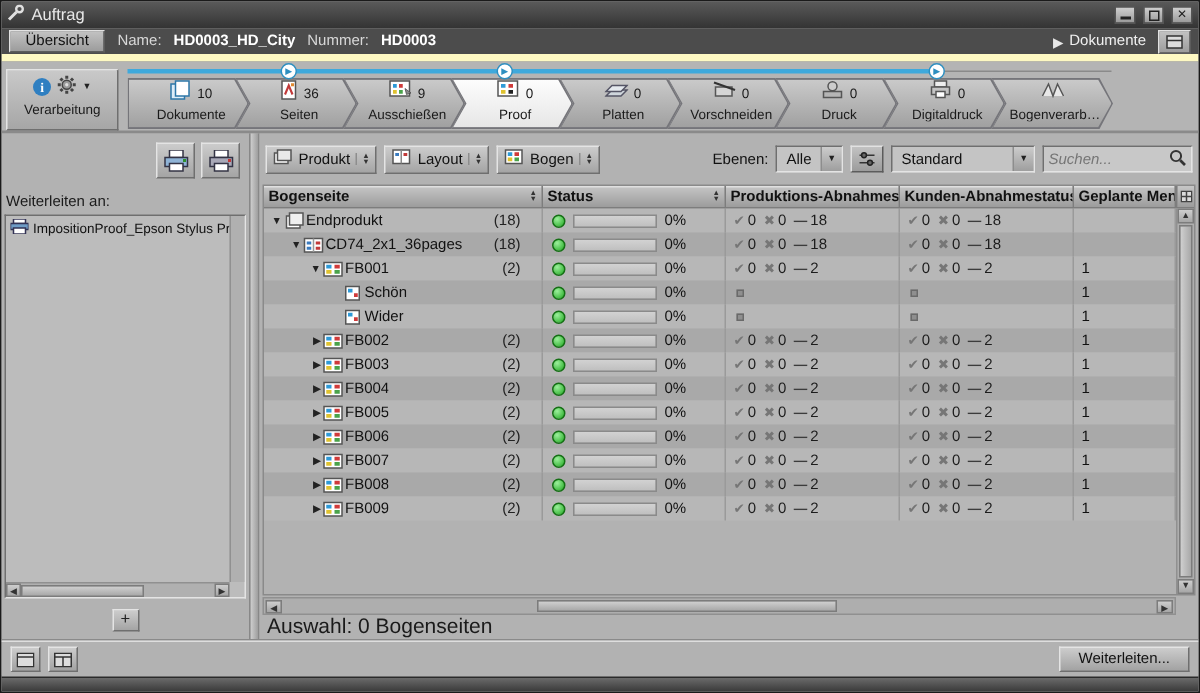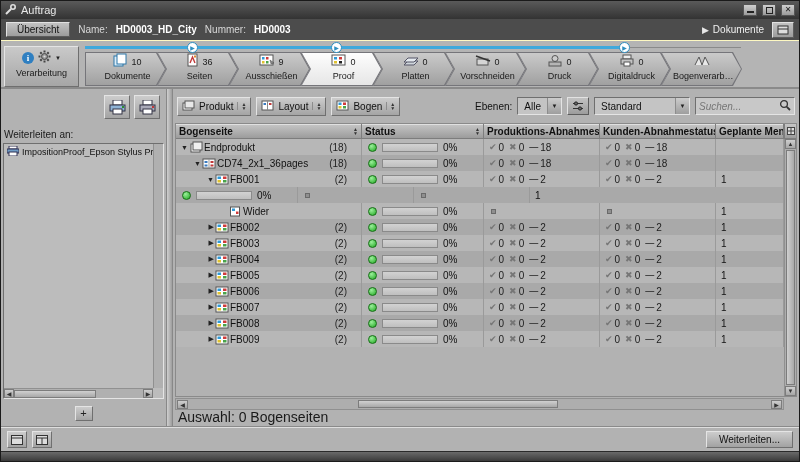--- a/index.html
+++ b/index.html
@@ -13,21 +13,21 @@
     padding:0 4px; font-size:11px; gap:5px; }
   .titlebar .tspace { flex:1; }
   .winbtn { width:14px; height:12px; background:linear-gradient(#cfcfcf,#9a9a9a);
     border:1px solid #555; display:flex; align-items:center; justify-content:center;
     font-size:8px; color:#222; line-height:1; }
   .winbtn .min-glyph { width:7px; border-bottom:2px solid #222; height:5px; }
   .winbtn .max-glyph { width:7px; height:7px; border:1px solid #222; }
 
   
   .headerbar { position:absolute; top:18px; left:0; right:0; height:22px; background:#4c4c4c;
-    border-bottom:1px solid #fef9c3; display:flex; align-items:center; gap:8px; padding:0 5px;
+    border-bottom:5px solid #fef9c3; display:flex; align-items:center; gap:8px; padding:0 5px;
     color:#e8e8e8; font-size:10px; }
   .btn3d { background:linear-gradient(#c2c2c2,#9c9c9c); border:1px solid;
     border-color:#e2e2e2 #5c5c5c #5c5c5c #e2e2e2; color:#111; font-size:10px;
     padding:1px 10px; cursor:default; font-family:"Liberation Sans",sans-serif; }
   .hlabel { color:#d8d8d8; }
   .hvalue { color:#fff; font-weight:bold; }
   .hspace { flex:1; }
   .idle { display:flex; align-items:center; gap:4px; color:#f0f0f0; }
   .idle .play { color:#e8e8e8; font-size:9px; }
   .smallbtn { width:22px; height:16px; background:linear-gradient(#c2c2c2,#9c9c9c);
@@ -650,20 +650,32 @@
               <span class="ap-n">0</span>
               <span class="ap-ic fail">✖</span>
               <span class="ap-n">0</span>
               <span class="ap-ic none">—</span>
               <span class="ap-n">2</span>
             </div>
     <div class="c c-qty" style="padding-left:5px;">1</div>
   </div>
 
   <div class="trow odd">
+    <div class="c c-name">
+      <span class="expander" style="margin-left: 42px;"></span>
+      <span class="ticon">
+                <svg width="12" height="11" viewBox="0 0 12 11">
+                  <rect x="1.5" y="1" width="9" height="9" fill="#fff" stroke="#555"></rect>
+                  <rect x="3" y="2.5" width="3" height="2.5" fill="#2e9ad8"></rect>
+                  <rect x="7" y="5.5" width="2.5" height="2.5" fill="#d03a3a"></rect>
+                </svg>
+              </span>
+      <span class="tlabel">Schön</span>
+      <span class="tcount"></span>
+    </div>
     <div class="c c-status">
       <span class="dot"></span>
       <span class="pbar"></span>
       <span class="pct">0%</span>
     </div>
     <div class="c c-prod">
               <span class="pend"></span>
             </div>
     <div class="c c-cust">
               <span class="pend"></span>

